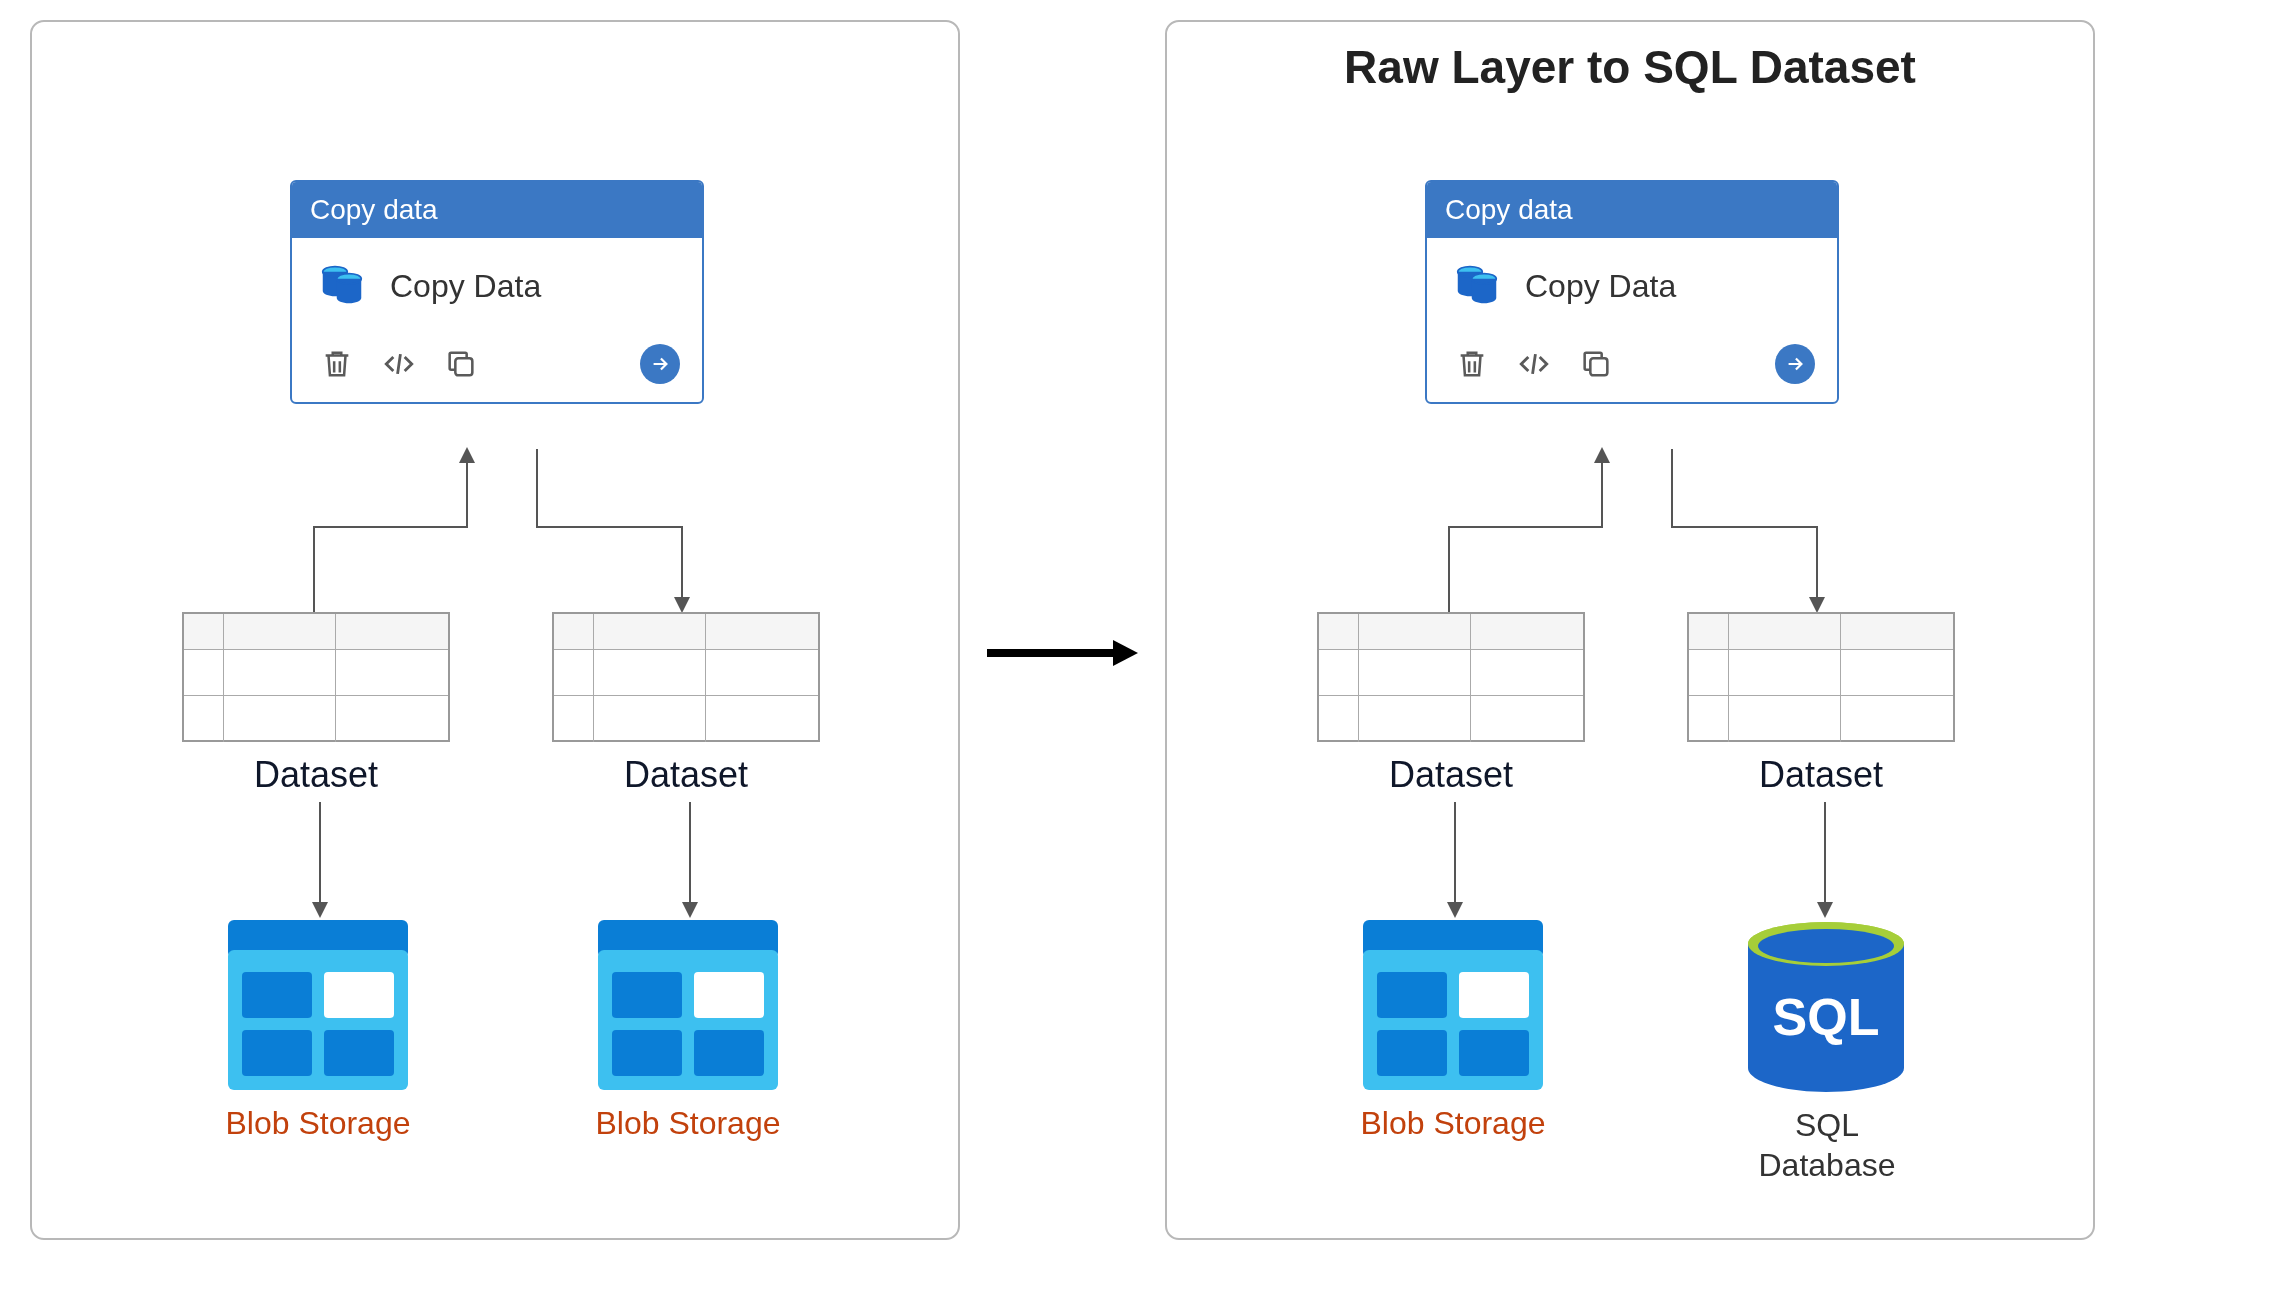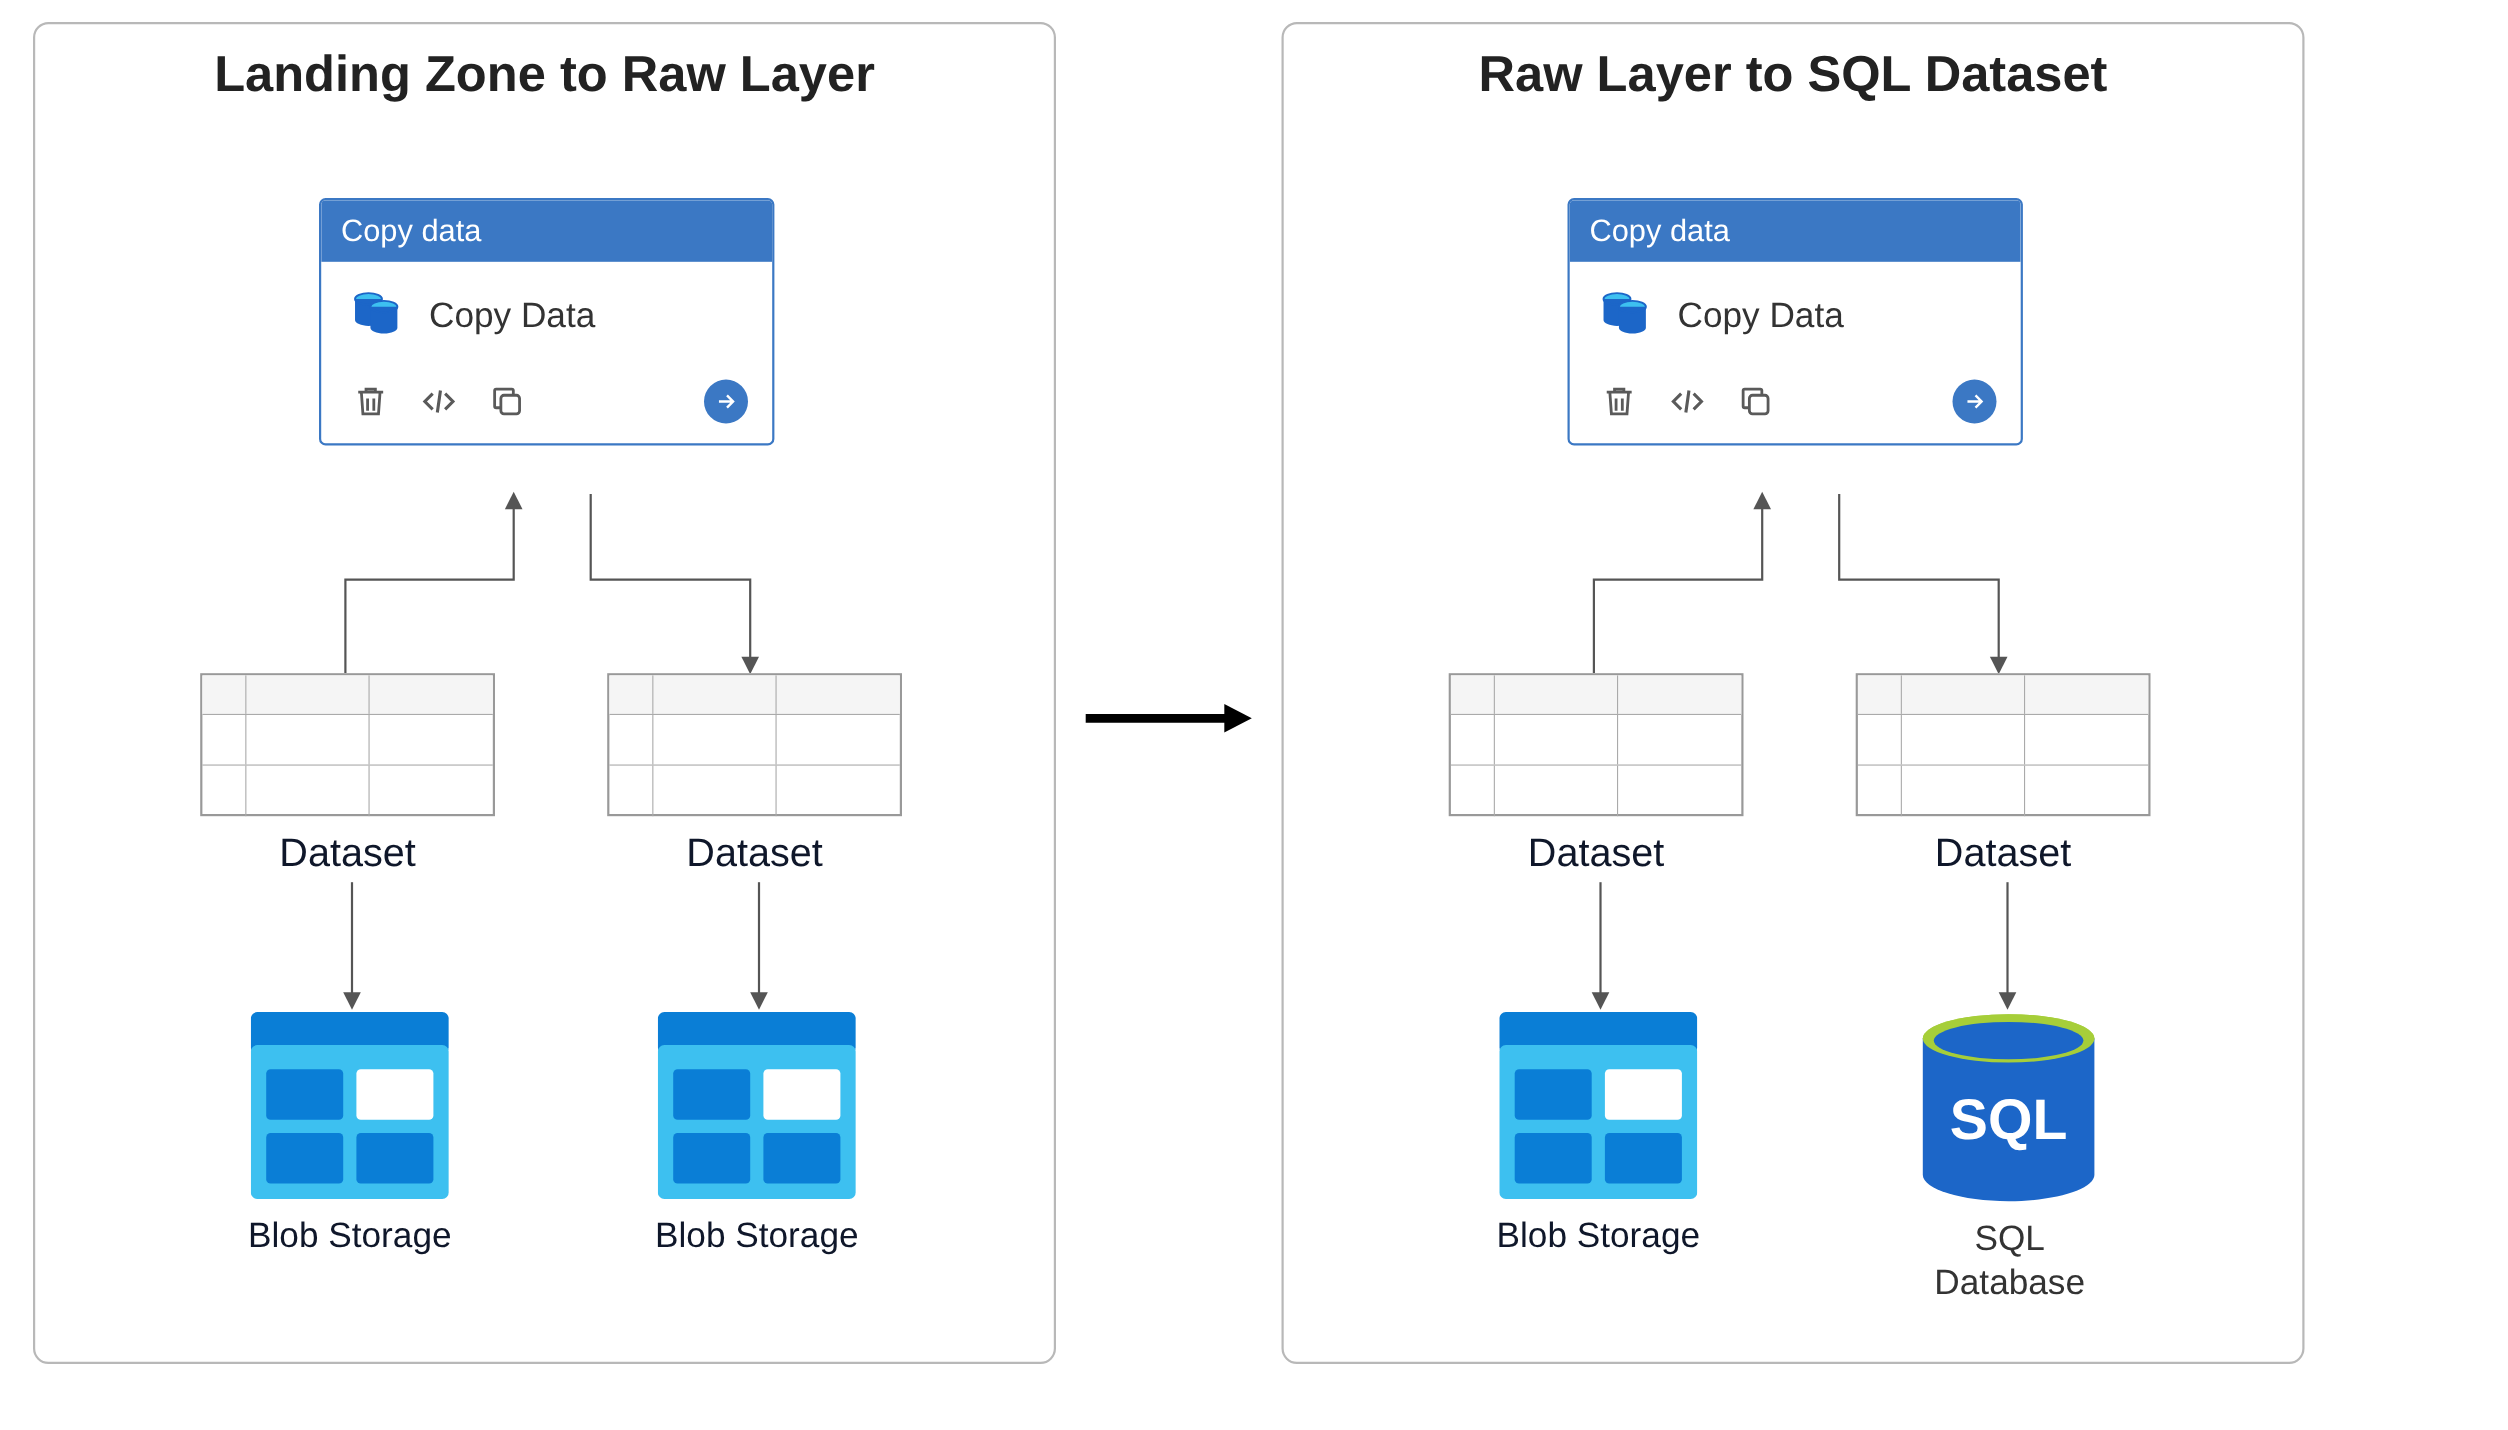--- a/index.html
+++ b/index.html
@@ -91,21 +91,21 @@
     width: 268px;
     text-align: center;
     font-size: 36px;
     color: #0f172a;
   }
 
   .blob-icon { position:absolute; width:180px; height:170px; }
   .blob-icon svg { width:100%; height:100%; }
   .blob-label {
     position:absolute; width:260px; text-align:center;
-    font-size: 32px; color:#0f172a;
+    font-size: 32px; color:#c2410c;
   }
 
   .sql-icon { position:absolute; width:170px; height:180px; }
   .sql-icon svg { width:100%; height:100%; }
   .sql-label {
     position:absolute; width:260px; text-align:center;
     font-size: 32px; color:#333; line-height:1.25;
   }
 
   .flow-arrow {
@@ -129,21 +129,20 @@
   .blob-a-lbl { left: 156px; top: 1083px; }
   .blob-b-lbl { left: 526px; top: 1083px; }
 
   .sql-a { left: 574px; top: 898px; }
   .sql-a-lbl { left: 530px; top: 1083px; }
 </style>
 </head>
 <body>
 
 <div class="panel panel-left">
-  <div class="panel-title">Landing Zone to Raw Layer</div>
 
   <div class="copy-card">
     <div class="copy-card-header">Copy data</div>
     <div class="copy-card-body">
       <span class="copy-data-icon">
         <svg viewBox="0 0 64 64">
           <ellipse cx="24" cy="18" rx="14" ry="6" fill="#3dc0f0"></ellipse>
           <path d="M10 18v22c0 3.3 6.3 6 14 6s14-2.7 14-6V18" fill="#1c66c8"></path>
           <ellipse cx="24" cy="18" rx="14" ry="6" fill="none" stroke="#1c66c8" stroke-width="2"></ellipse>
           <ellipse cx="40" cy="26" rx="14" ry="6" fill="#3dc0f0"></ellipse>

